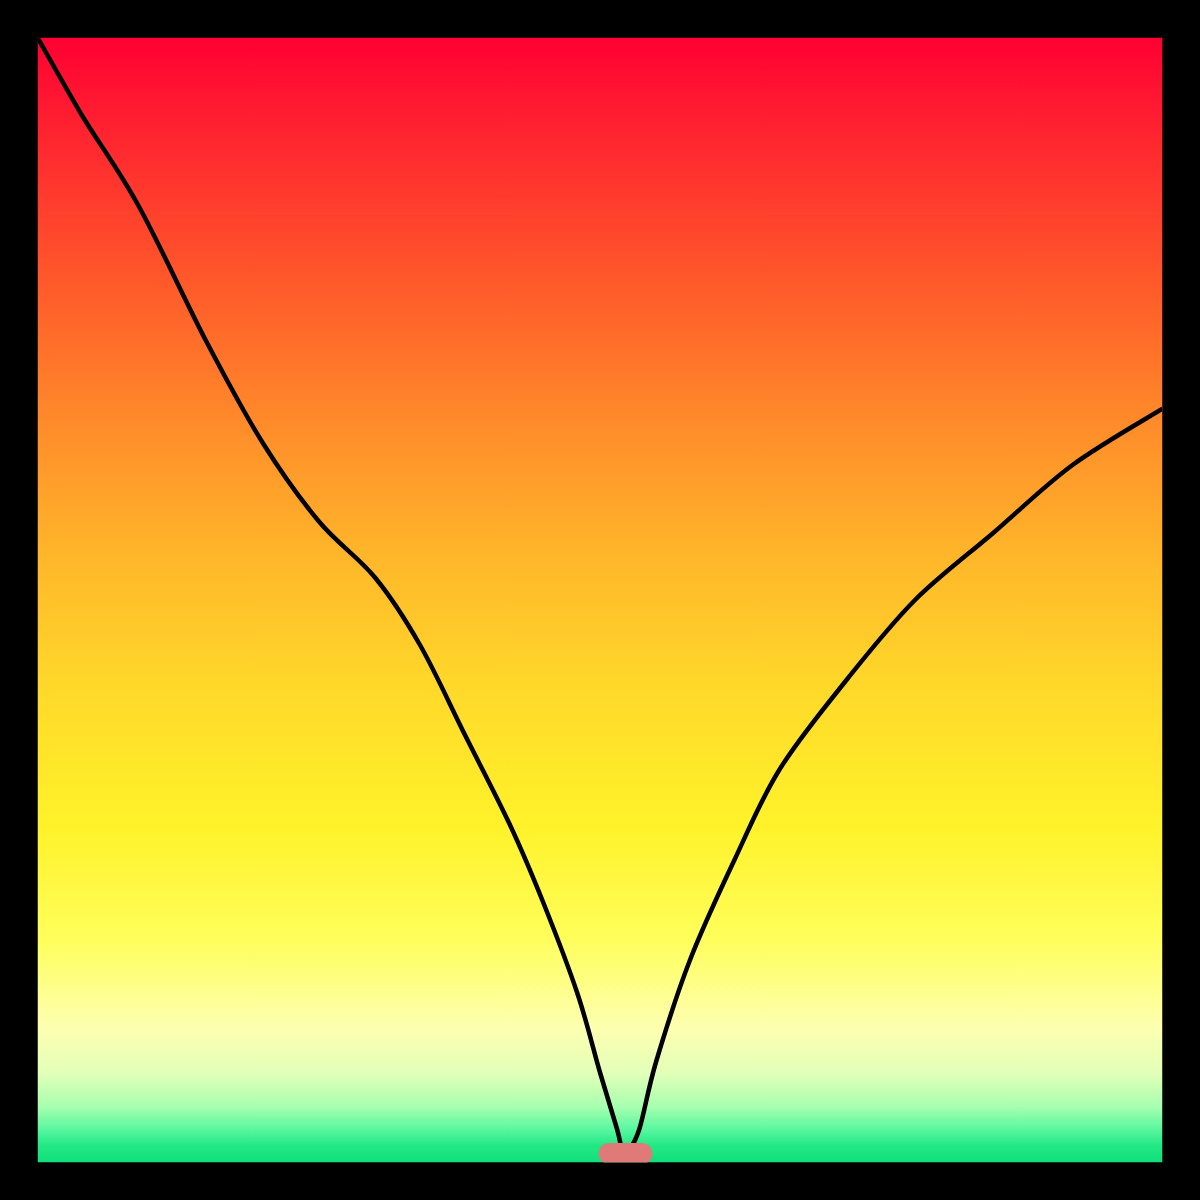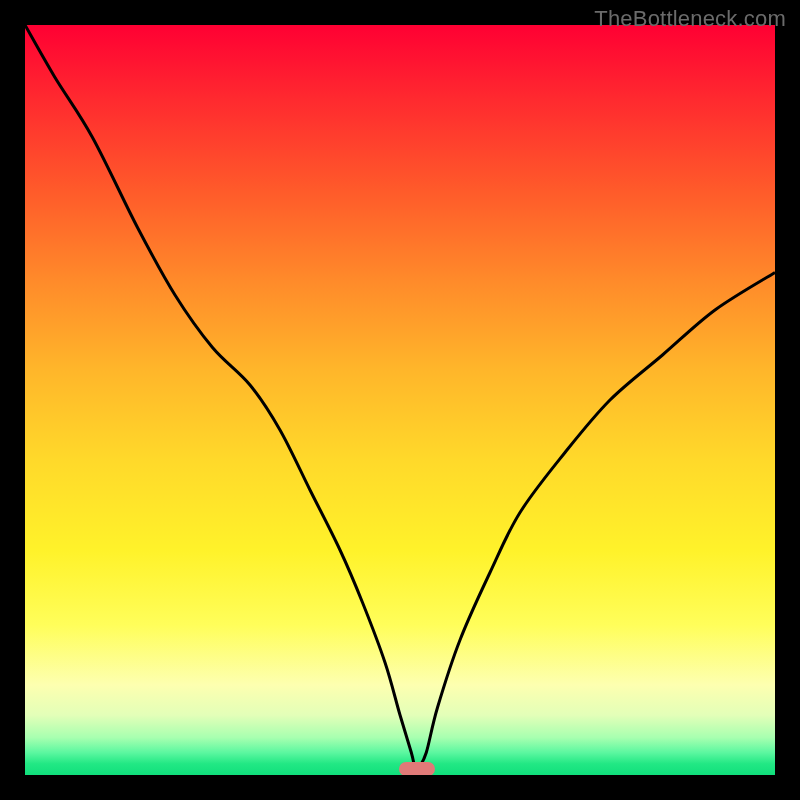--- a/index.html
+++ b/index.html
@@ -68,21 +68,20 @@
     background: #e07a78;
     z-index: 20;
     transform: translate(-50%, -50%);
   }
 </style>
 </head>
 <body>
 
 <div class="stage">
 
-  <div class="watermark">TheBottleneck.com</div>
 
   <div class="plot-area">
     <div class="gradient"></div>
 
     <svg class="curve" viewBox="0 0 750 750" preserveAspectRatio="none">
       <path id="curve-path" d="M 0.0 0.0 C 5.0 8.7, 18.8 33.7, 30.0 52.5 C 41.3 71.2, 53.8 87.5, 67.5 112.5 C 81.3 137.5, 98.8 176.3, 112.5 202.5 C 126.3 228.8, 137.5 250.0, 150.0 270.0 C 162.5 290.0, 175.0 307.5, 187.5 322.5 C 200.0 337.5, 213.8 346.3, 225.0 360.0 C 236.3 373.8, 245.0 387.5, 255.0 405.0 C 265.0 422.5, 275.0 445.0, 285.0 465.0 C 295.0 485.0, 306.3 506.3, 315.0 525.0 C 323.8 543.8, 330.0 558.8, 337.5 577.5 C 345.0 596.3, 353.8 618.8, 360.0 637.5 C 366.3 656.3, 370.6 675.0, 375.0 690.0 C 379.4 705.0, 383.8 718.8, 386.3 727.5 C 388.8 736.3, 388.8 740.0, 390.0 742.5 C 391.3 745.0, 391.9 745.0, 393.8 742.5 C 395.6 740.0, 398.1 737.5, 401.3 727.5 C 404.4 717.5, 406.9 701.3, 412.5 682.5 C 418.1 663.8, 426.2 637.5, 435.0 615.0 C 443.7 592.5, 455.0 568.8, 465.0 547.5 C 475.0 526.3, 482.5 507.5, 495.0 487.5 C 507.5 467.5, 525.0 446.3, 540.0 427.5 C 555.0 408.8, 568.8 391.3, 585.0 375.0 C 601.3 358.8, 620.0 345.0, 637.5 330.0 C 655.0 315.0, 671.3 298.8, 690.0 285.0 C 708.8 271.3, 740.0 253.7, 750.0 247.5" fill="none" stroke="#000000" stroke-width="3"></path>
     </svg>
 
     <div id="min-marker" class="floor-marker" style="left: 391.5px; top: 744px; background: rgb(224, 122, 120);"></div>
   </div>

